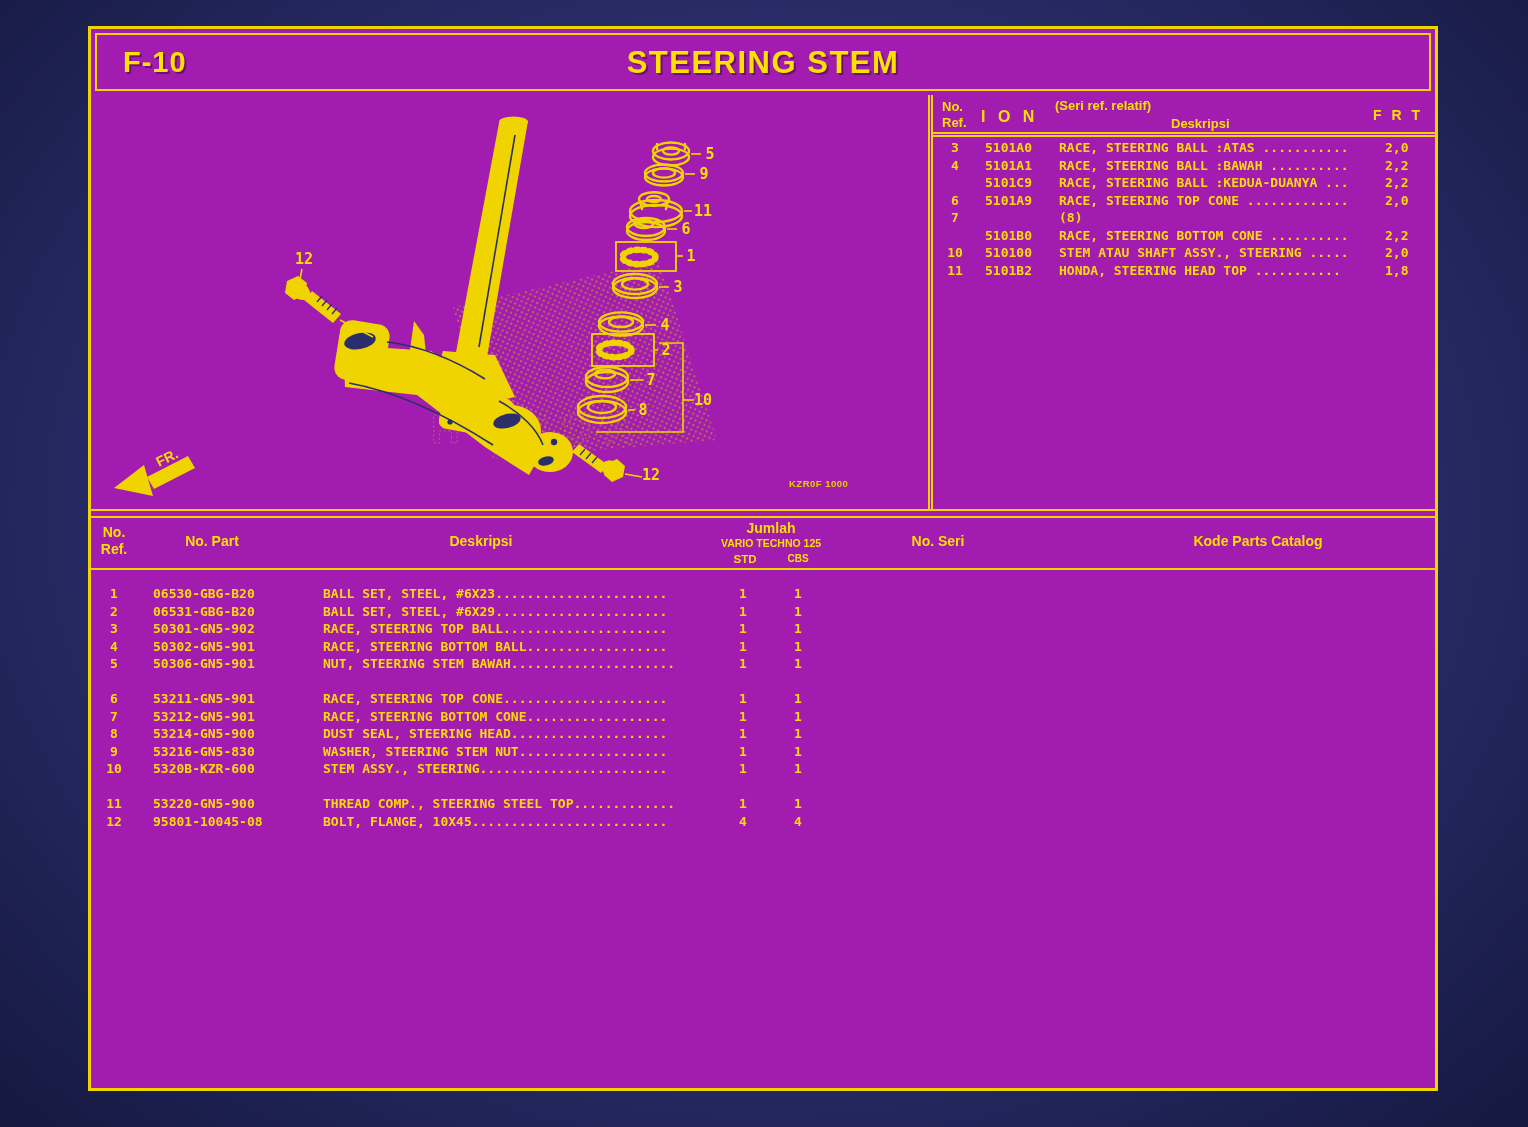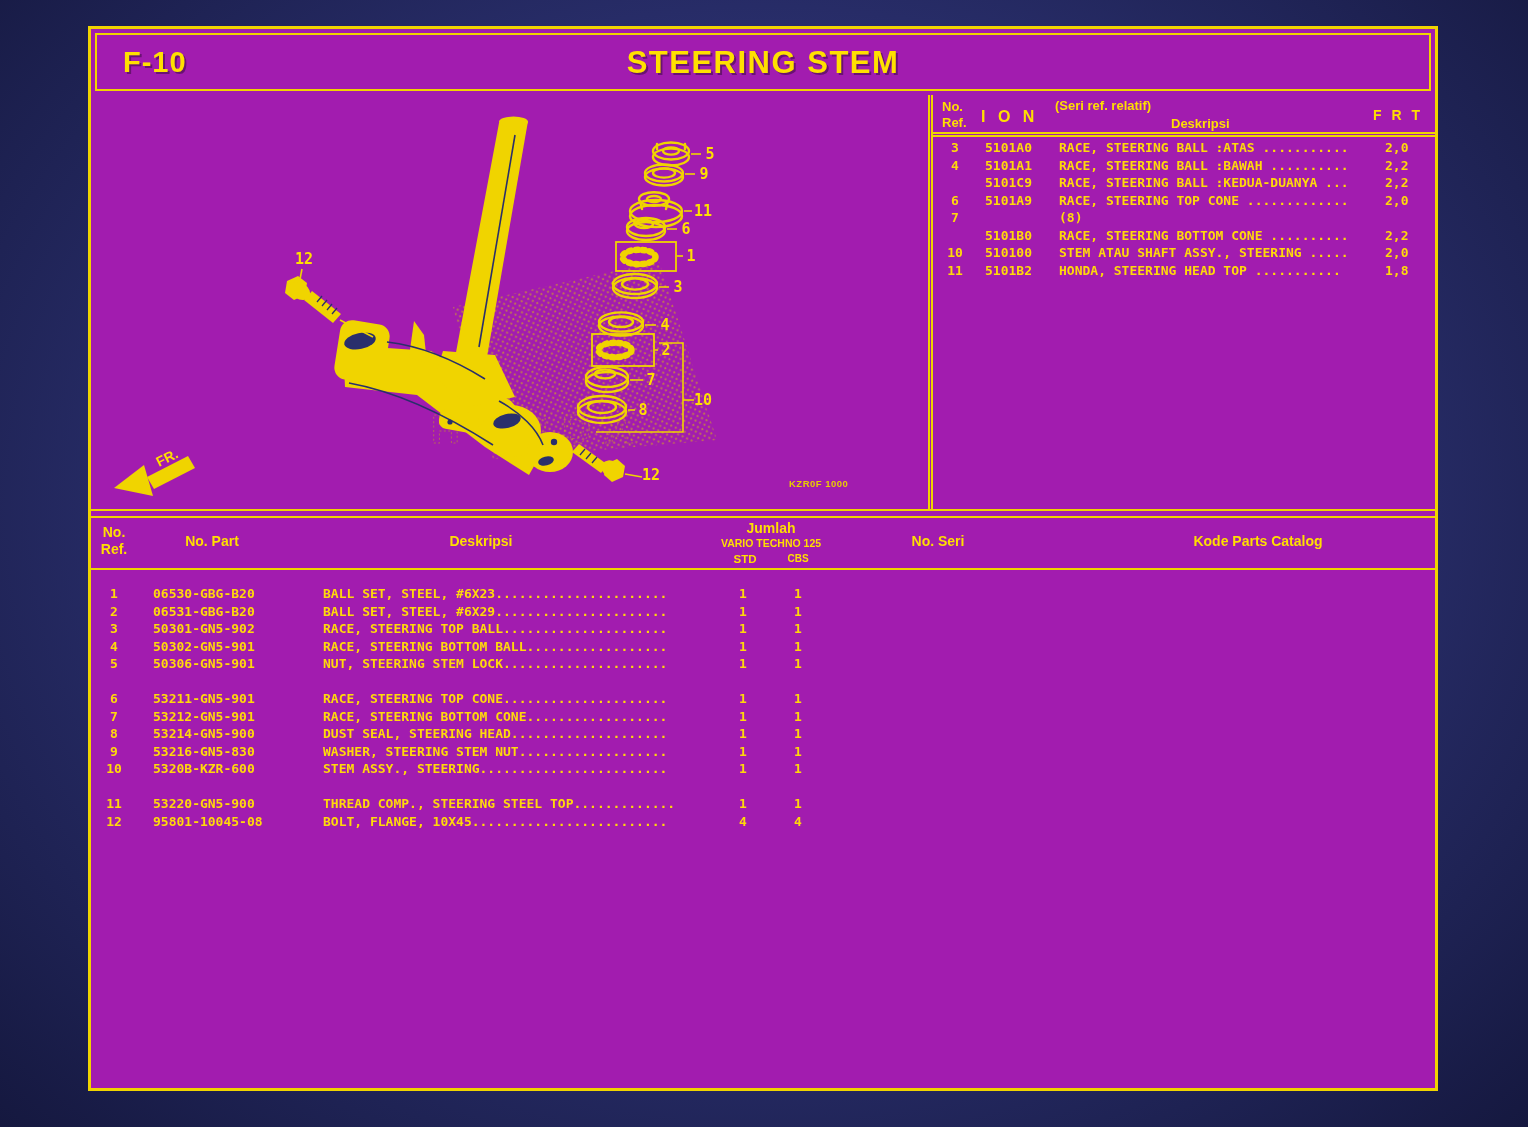--- a/index.html
+++ b/index.html
@@ -259,21 +259,21 @@
     <span class="ph ph-cbs">CBS</span>
     <span class="ph ph-seri">No. Seri</span>
     <span class="ph ph-kode">Kode Parts Catalog</span>
   </div>
 
   <div class="parts-rows">
       <div class="parts-row"><span class="c-ref">1</span><span class="c-part">06530-GBG-B20</span><span class="c-desc">BALL SET, STEEL, #6X23......................</span><span class="c-std">1</span><span class="c-cbs">1</span></div>
       <div class="parts-row"><span class="c-ref">2</span><span class="c-part">06531-GBG-B20</span><span class="c-desc">BALL SET, STEEL, #6X29......................</span><span class="c-std">1</span><span class="c-cbs">1</span></div>
       <div class="parts-row"><span class="c-ref">3</span><span class="c-part">50301-GN5-902</span><span class="c-desc">RACE, STEERING TOP BALL.....................</span><span class="c-std">1</span><span class="c-cbs">1</span></div>
       <div class="parts-row"><span class="c-ref">4</span><span class="c-part">50302-GN5-901</span><span class="c-desc">RACE, STEERING BOTTOM BALL..................</span><span class="c-std">1</span><span class="c-cbs">1</span></div>
-      <div class="parts-row"><span class="c-ref">5</span><span class="c-part">50306-GN5-901</span><span class="c-desc">NUT, STEERING STEM LOCK.....................</span><span class="c-std">1</span><span class="c-cbs">1</span></div>
+      <div class="parts-row"><span class="c-ref">5</span><span class="c-part">50306-GN5-901</span><span class="c-desc">NUT, STEERING STEM BAWAH.....................</span><span class="c-std">1</span><span class="c-cbs">1</span></div>
       <div class="spacer-row"></div>
       <div class="parts-row"><span class="c-ref">6</span><span class="c-part">53211-GN5-901</span><span class="c-desc">RACE, STEERING TOP CONE.....................</span><span class="c-std">1</span><span class="c-cbs">1</span></div>
       <div class="parts-row"><span class="c-ref">7</span><span class="c-part">53212-GN5-901</span><span class="c-desc">RACE, STEERING BOTTOM CONE..................</span><span class="c-std">1</span><span class="c-cbs">1</span></div>
       <div class="parts-row"><span class="c-ref">8</span><span class="c-part">53214-GN5-900</span><span class="c-desc">DUST SEAL, STEERING HEAD....................</span><span class="c-std">1</span><span class="c-cbs">1</span></div>
       <div class="parts-row"><span class="c-ref">9</span><span class="c-part">53216-GN5-830</span><span class="c-desc">WASHER, STEERING STEM NUT...................</span><span class="c-std">1</span><span class="c-cbs">1</span></div>
       <div class="parts-row"><span class="c-ref">10</span><span class="c-part">5320B-KZR-600</span><span class="c-desc">STEM ASSY., STEERING........................</span><span class="c-std">1</span><span class="c-cbs">1</span></div>
       <div class="spacer-row"></div>
       <div class="parts-row"><span class="c-ref">11</span><span class="c-part">53220-GN5-900</span><span class="c-desc">THREAD COMP., STEERING STEEL TOP.............</span><span class="c-std">1</span><span class="c-cbs">1</span></div>
       <div class="parts-row"><span class="c-ref">12</span><span class="c-part">95801-10045-08</span><span class="c-desc">BOLT, FLANGE, 10X45.........................</span><span class="c-std">4</span><span class="c-cbs">4</span></div>
     </div>

